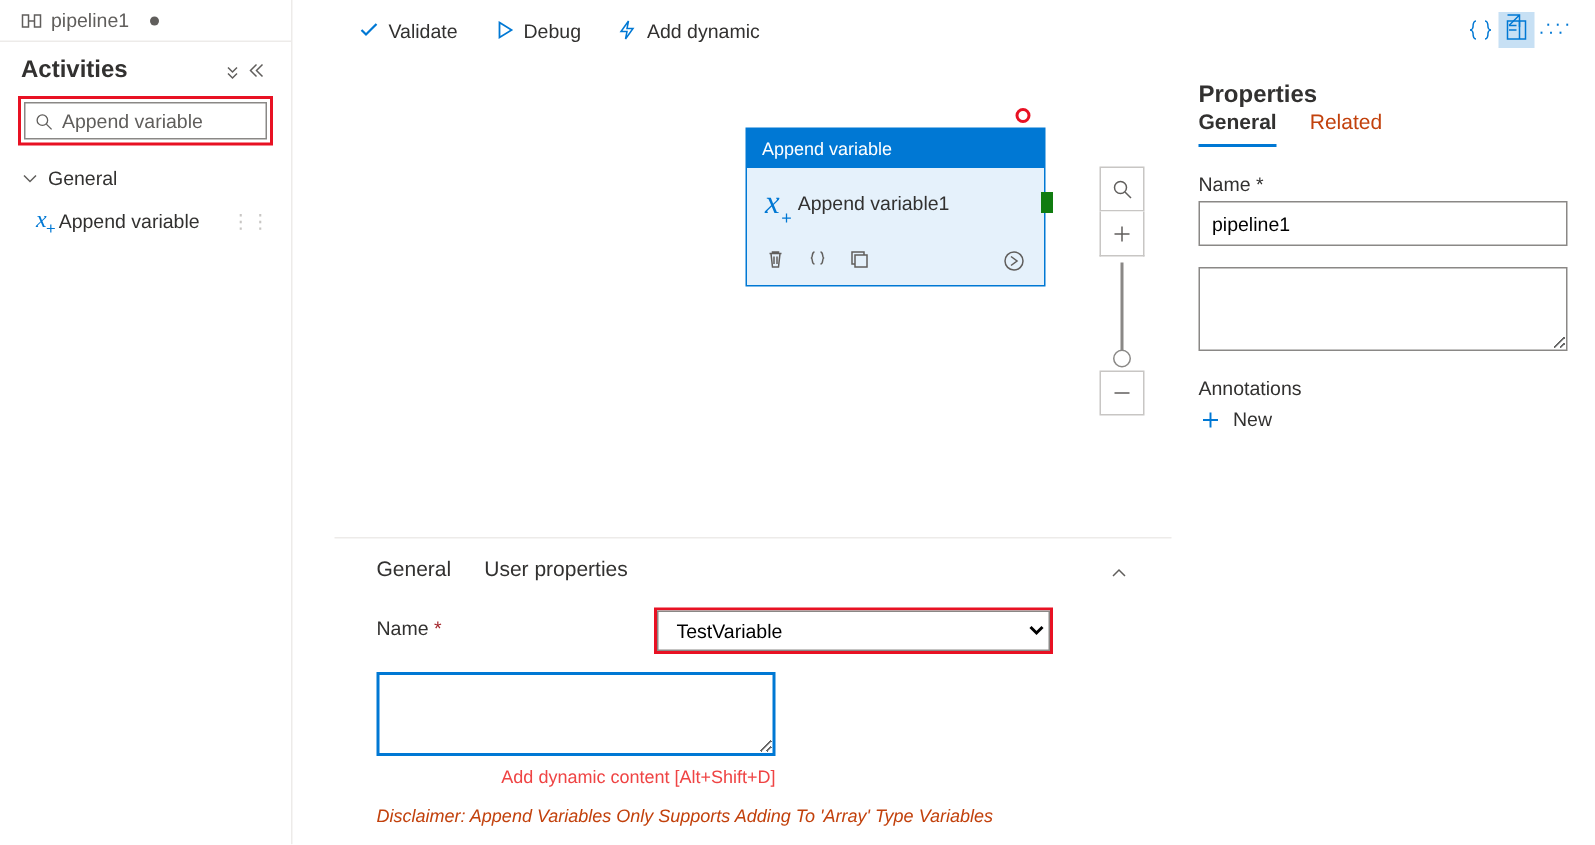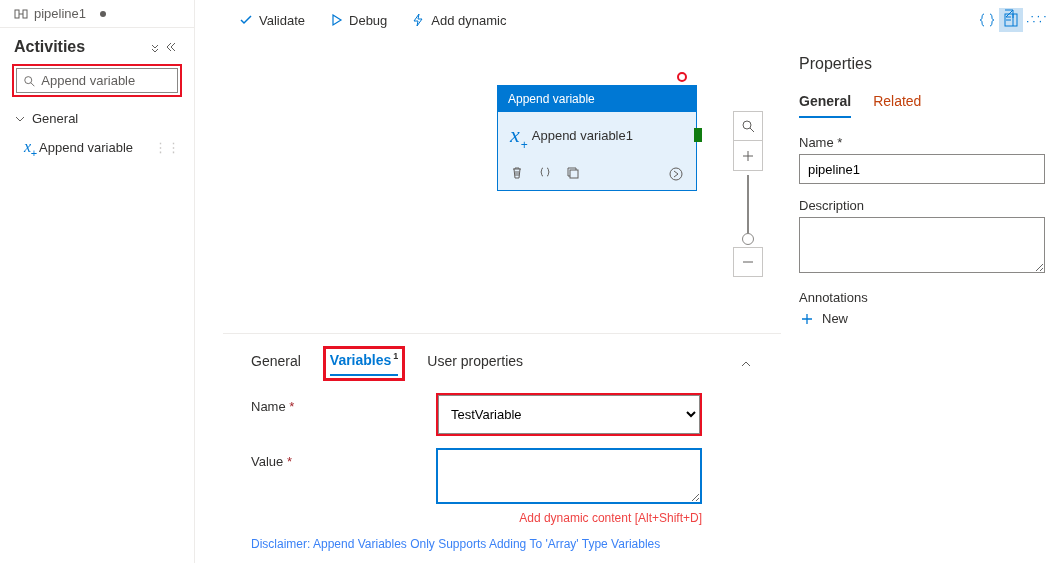--- a/index.html
+++ b/index.html
@@ -65,28 +65,28 @@
   .btab { font-size: 14px; cursor: pointer; padding-bottom: 6px; }
   .btab.active { color: #0078d4; font-weight: 600; border-bottom: 2px solid #0078d4; }
   .btab .sup { font-size: 9px; vertical-align: super; margin-left: 2px; color: #323130; }
   .vbox { border: 3px solid #e81123; padding: 2px 4px; }
   .btabs .collapse { margin-left: auto; color: #605e5c; cursor: pointer; }
   
   .form-row { display: flex; align-items: flex-start; margin-bottom: 12px; }
   .form-row .flabel { width: 185px; font-size: 13px; padding-top: 6px; }
   .form-row .req { color: #a4262c; }
   .sel-wrap { border: 2px solid #e81123; }
-  select { width: 262px; height: 39px; border: 1px solid #8a8886; padding: 0 8px; font-size: 13px; background: #fff; }
+  select { width: 262px; height: 27px; border: 1px solid #8a8886; padding: 0 8px; font-size: 13px; background: #fff; }
   .val-ta { width: 266px; height: 56px; border: 2px solid #0078d4; padding: 6px; font-size: 13px; resize: both; }
   .dyn-link { font-size: 12px; color: #ef4444; cursor: pointer; margin-top: 4px; display: block; text-align: right; }
-  .disclaimer { font-size: 12px; color: #3b82f6; }
+  .disclaimer { font-style: italic; font-size: 12px; color: #c2410c; }
   
   
   .props { width: 282px; padding: 14px 18px; }
-  .props h3 { font-size: 16px; font-weight: 400; margin-bottom: 20px; }
+  .props h3 { font-size: 16px; font-weight: 700; margin-bottom: 0; }
   .ptabs { display: flex; gap: 22px; border-bottom: 1px solid transparent; margin-bottom: 16px; }
   .ptab { font-size: 14px; cursor: pointer; padding-bottom: 7px; color: #c2410c; }
   .ptab.active { color: #323130; font-weight: 600; border-bottom: 2px solid #0078d4; }
   .pfield { margin-bottom: 14px; }
   .pfield label { display: block; font-size: 13px; margin-bottom: 4px; }
   .pfield input[type=text] { width: 100%; height: 30px; border: 1px solid #8a8886; padding: 0 8px; font-size: 13px; }
   .pfield textarea { width: 100%; height: 56px; border: 1px solid #8a8886; padding: 6px; font-size: 13px; resize: both; }
   .newbtn { display: flex; align-items: center; gap: 8px; color: #323130; cursor: pointer; margin-top: 6px; margin-left: 1px; }
   .newbtn svg { color: #0078d4; }
   
@@ -238,42 +238,36 @@
           <div class="zoom-btn">
             <svg width="12" height="12" viewBox="0 0 12 12">
                 <path d="M1 6h10" stroke="#605e5c"></path>
               </svg>
           </div>
         </div>
 
         <div class="bottom-panel" style="position:absolute; bottom:0; left:0; right:0; background:#fff;">
           <div class="btabs">
             <div class="btab">General</div>
-            <div class="vbox">
-              <div class="btab active">
-                <span>Variables</span><span class="sup">1</span>
-              </div>
-            </div>
             <div class="btab">User properties</div>
             <svg class="collapse" width="14" height="14" viewBox="0 0 14 14">
                 <path d="M3 9l4-4 4 4" stroke="#605e5c" fill="none"></path>
               </svg>
           </div>
 
           <div class="form-row">
             <div class="flabel"><span>Name</span> <span class="req">*</span></div>
             <div class="sel-wrap">
               <select>
                 <option>TestVariable</option>
               </select>
             </div>
           </div>
 
           <div class="form-row">
-            <div class="flabel"><span>Value</span> <span class="req">*</span></div>
             <div>
               <textarea class="val-ta" style=""></textarea>
               <span class="dyn-link">Add dynamic content [Alt+Shift+D]</span>
             </div>
           </div>
 
           <div class="disclaimer">Disclaimer: Append Variables Only Supports Adding To 'Array' Type Variables</div>
         </div>
       </div>
 
@@ -283,21 +277,20 @@
           <div class="ptab active">General</div>
           <div class="ptab">Related</div>
         </div>
 
         <div class="pfield">
           <label><span>Name</span> <span class="req">*</span></label>
           <input type="text" value="pipeline1" style="">
         </div>
 
         <div class="pfield">
-          <label>Description</label>
           <textarea style=""></textarea>
         </div>
 
         <div class="pfield">
           <label>Annotations</label>
           <div class="newbtn">
             <svg width="14" height="14" viewBox="0 0 14 14">
                 <path d="M7 2v10M2 7h10" stroke="#0078d4" stroke-width="1.3"></path>
               </svg>
             <span>New</span>

